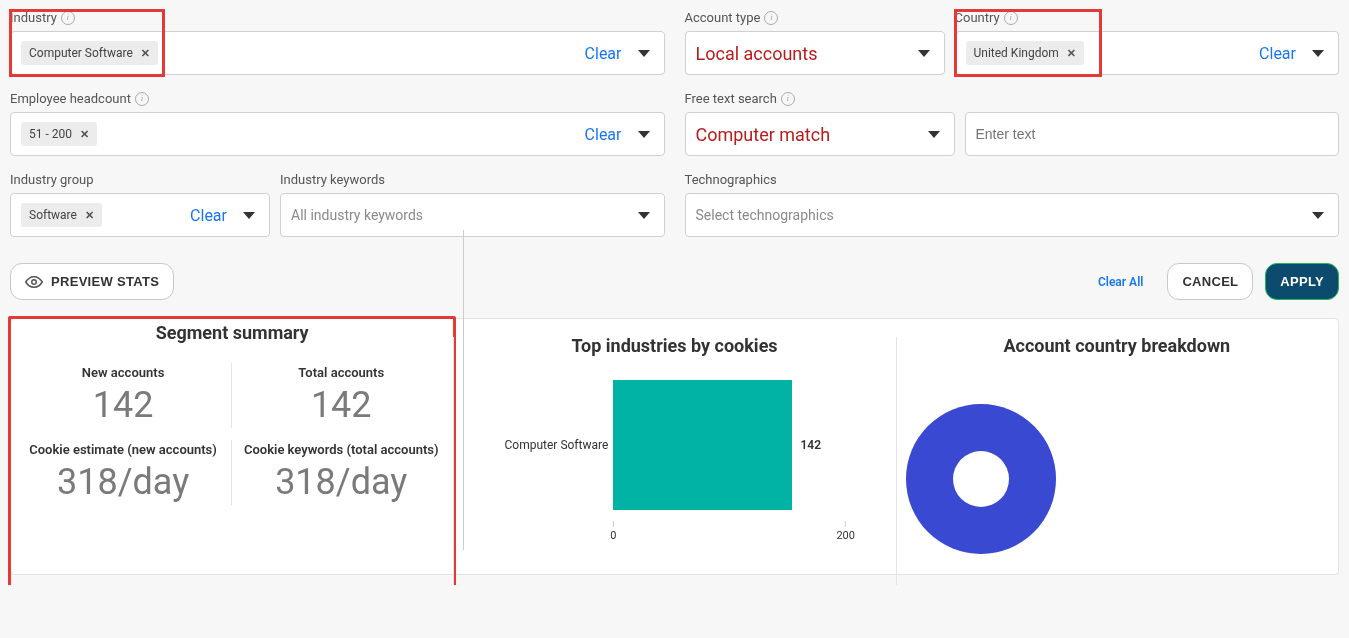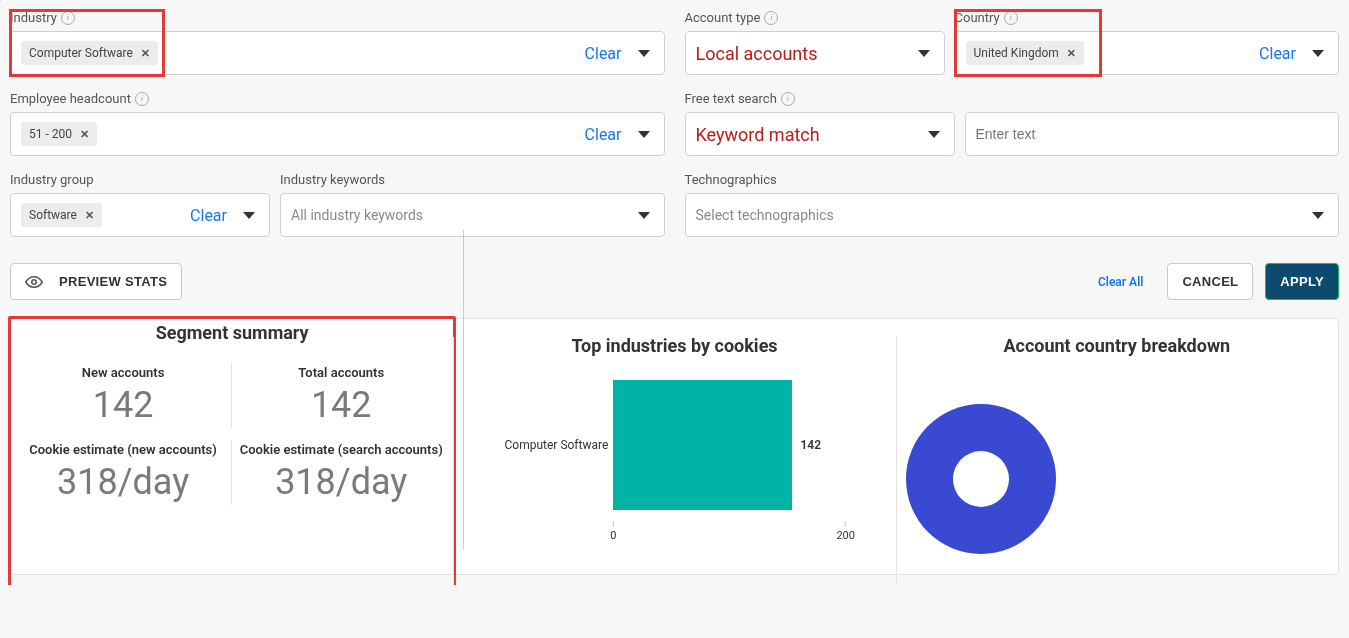--- a/index.html
+++ b/index.html
@@ -117,28 +117,28 @@
   }
 
   .actions-row {
     display: flex;
     align-items: center;
     margin: 26px 0 18px 0;
   }
   .btn {
     background: #fff;
     border: 1px solid #c8c8c8;
-    border-radius: 4px;
+    border-radius: 12px;
     padding: 10px 14px;
     font-size: 13px;
     font-weight: 600;
     letter-spacing: 0.3px;
     display: inline-flex;
     align-items: center;
-    gap: 16px;
+    gap: 8px;
     cursor: pointer;
     color: #333;
   }
   .btn.green { background: #0c4a6e; border-color: #1db954; color: #fff; }
   .link-blue { color: #1976f2; font-weight: 600; font-size: 12px; cursor: pointer; margin-right: 24px; }
   .eye-icon svg { display: block; }
 
   .stats-panel {
     background: #fff;
     border: 1px solid #e2e2e2;
@@ -268,21 +268,21 @@
     </div>
   </div>
 
   <div>
     <div class="field-label">
       <span>Free text search</span>
       <span class="info-icon">i</span>
     </div>
     <div class="right-second-row">
       <div class="control">
-        <span class="select-text">Keyword match</span>
+        <span class="select-text">Computer match</span>
         <span class="spacer"></span>
         <span class="chevron-down"></span>
       </div>
       <div class="control">
         <input class="input-text" type="text" placeholder="Enter text" style="">
       </div>
     </div>
   </div>
 
   <div class="third-left-row">
@@ -354,21 +354,21 @@
       </div>
       <div class="summary-cell">
         <div class="summary-label">Total accounts</div>
         <div class="summary-value-lg">142</div>
       </div>
       <div class="summary-cell">
         <div class="summary-label">Cookie estimate (new accounts)</div>
         <div class="summary-value-lg">318/day</div>
       </div>
       <div class="summary-cell">
-        <div class="summary-label">Cookie estimate (search accounts)</div>
+        <div class="summary-label">Cookie keywords (total accounts)</div>
         <div class="summary-value-lg">318/day</div>
       </div>
     </div>
   </div>
 
   <div class="stats-col">
     <div class="stats-title">Top industries by cookies</div>
     <div class="bar-chart">
       <div class="axis-line"></div>
       <div class="bar-label">Computer Software</div>

